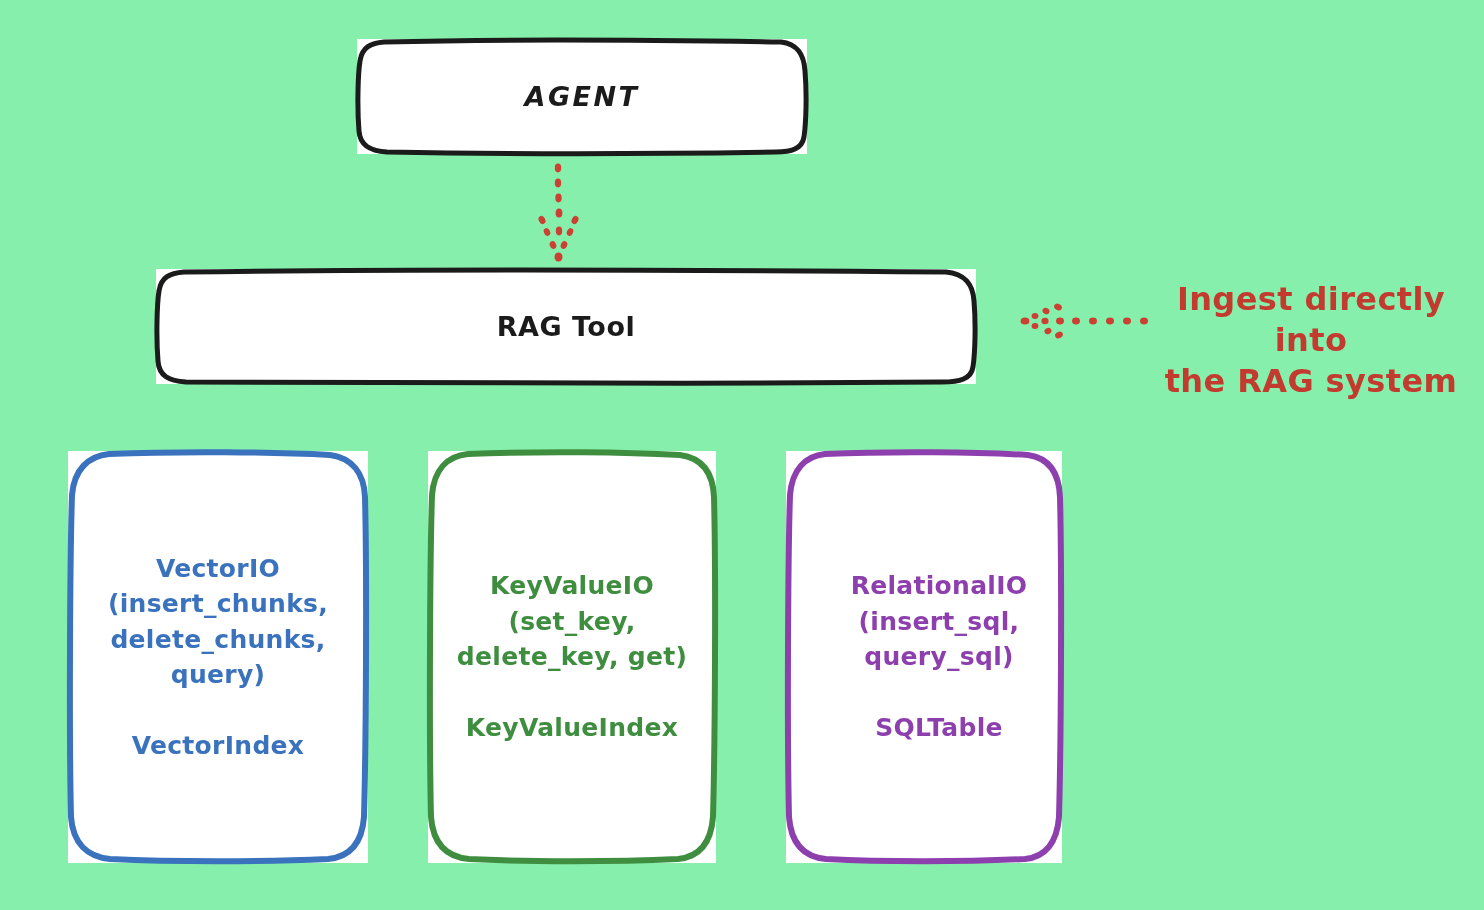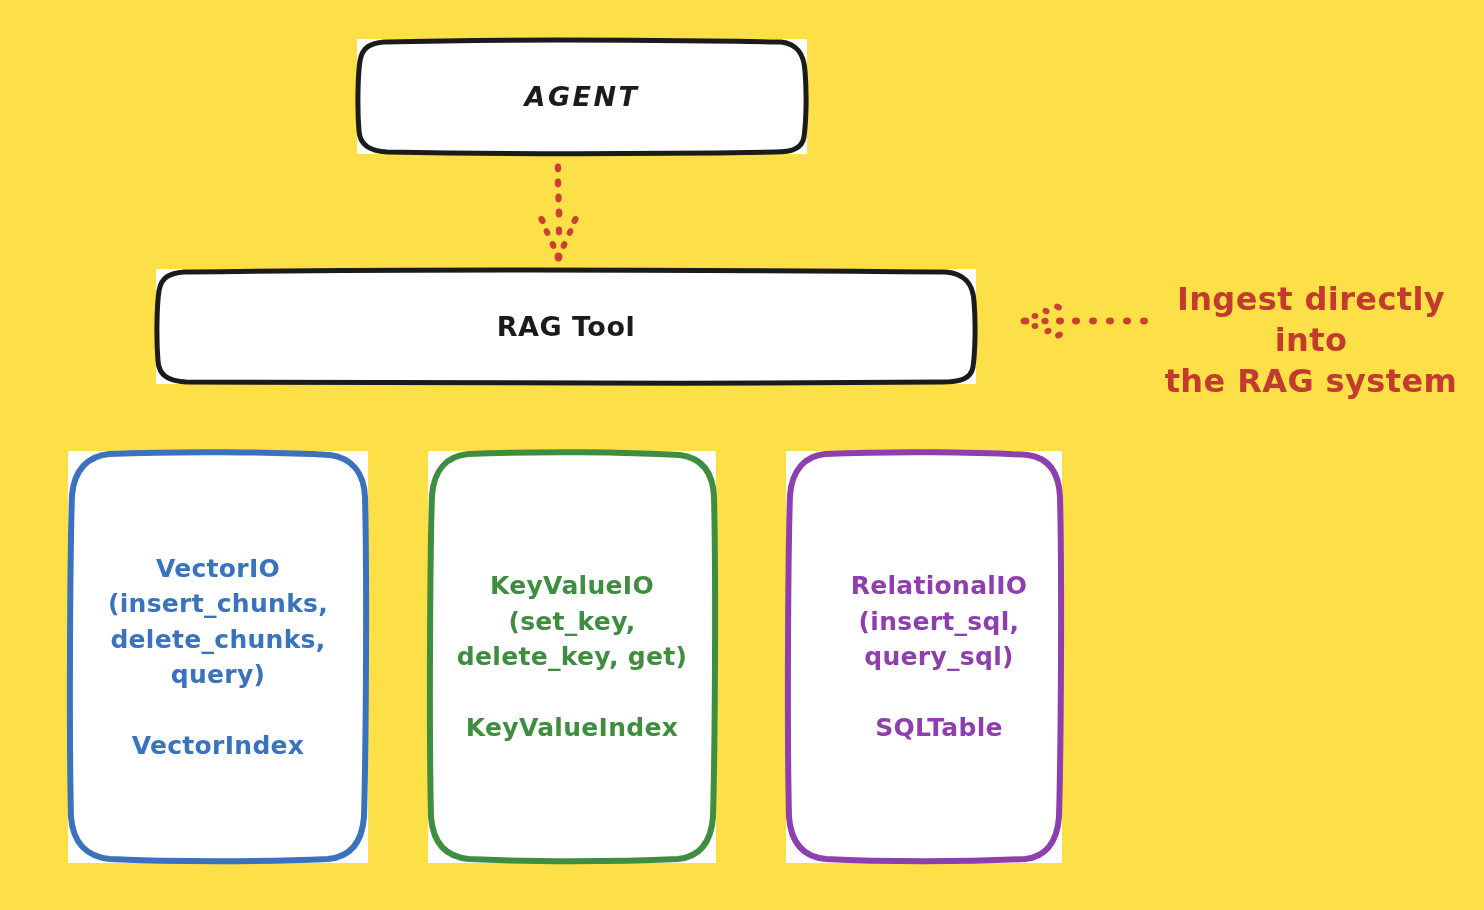--- a/index.html
+++ b/index.html
@@ -8,21 +8,21 @@
     padding: 0;
     background: #ffffff;
   }
   body {
     font-family: "DejaVu Sans", sans-serif;
   }
   #canvas {
     position: relative;
     width: 1484px;
     height: 910px;
-    background: #fde047;
+    background: #86efac;
     overflow: hidden;
   }
   .node {
     position: absolute;
     box-sizing: border-box;
     display: flex;
     align-items: center;
     justify-content: center;
     text-align: center;
     background: #ffffff;

